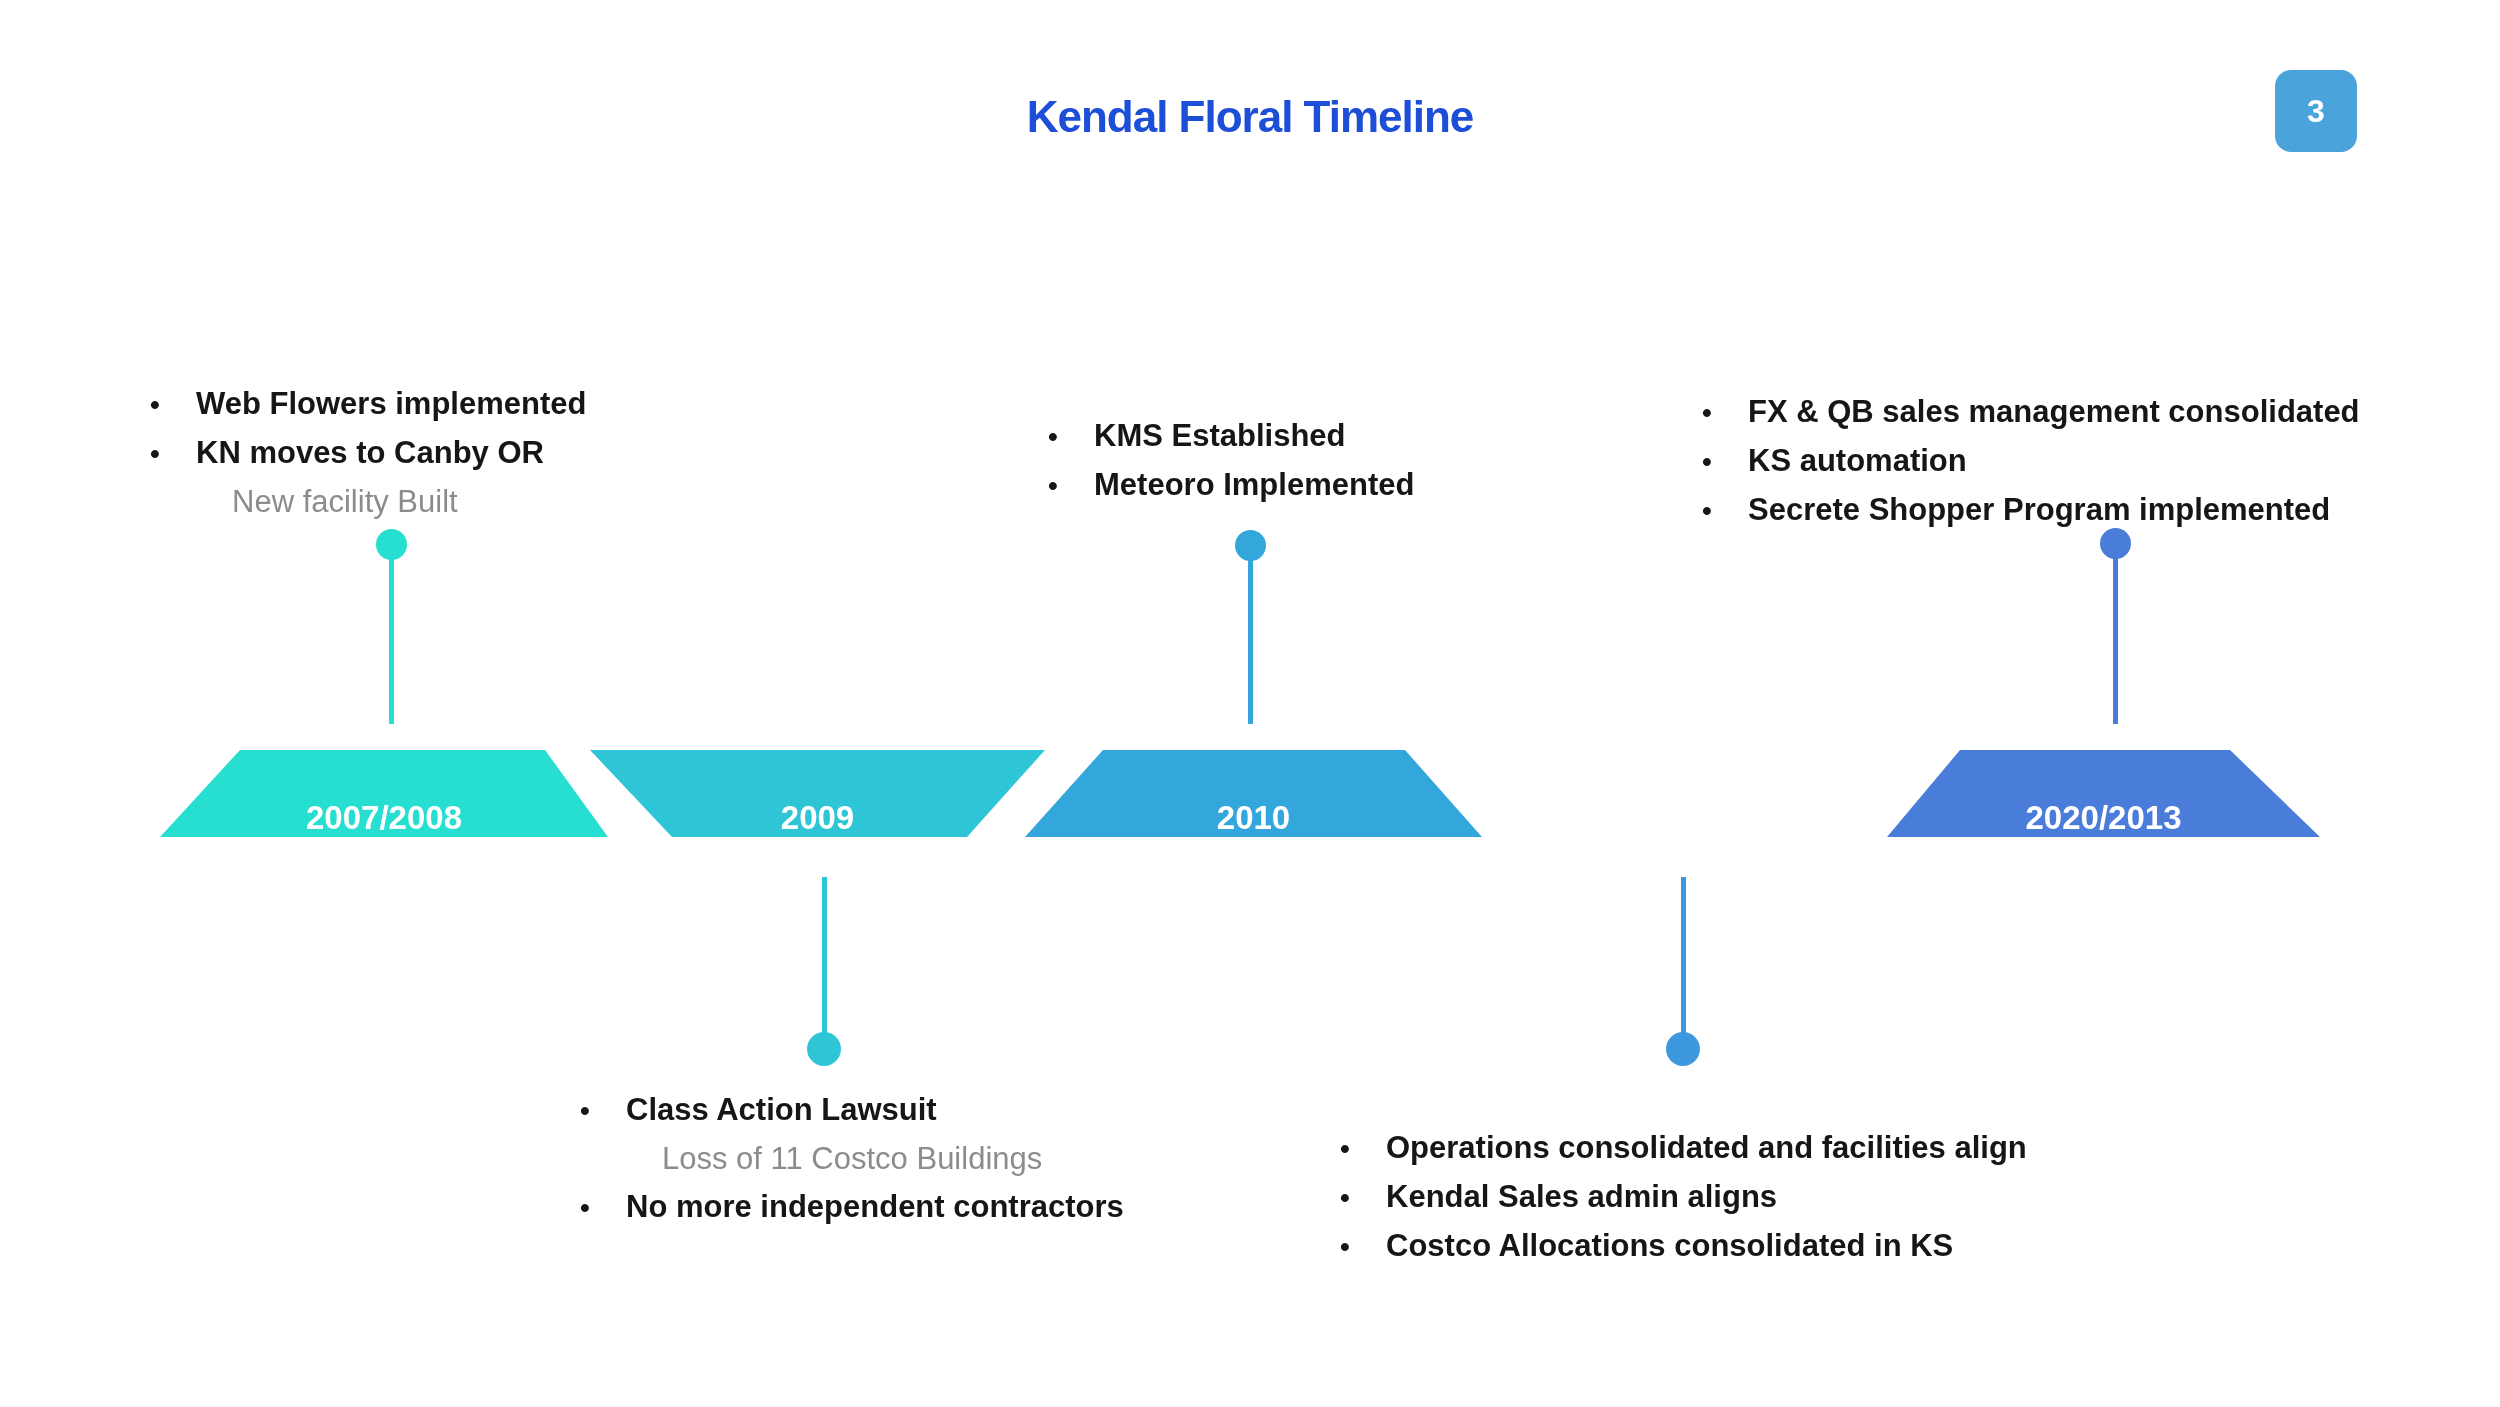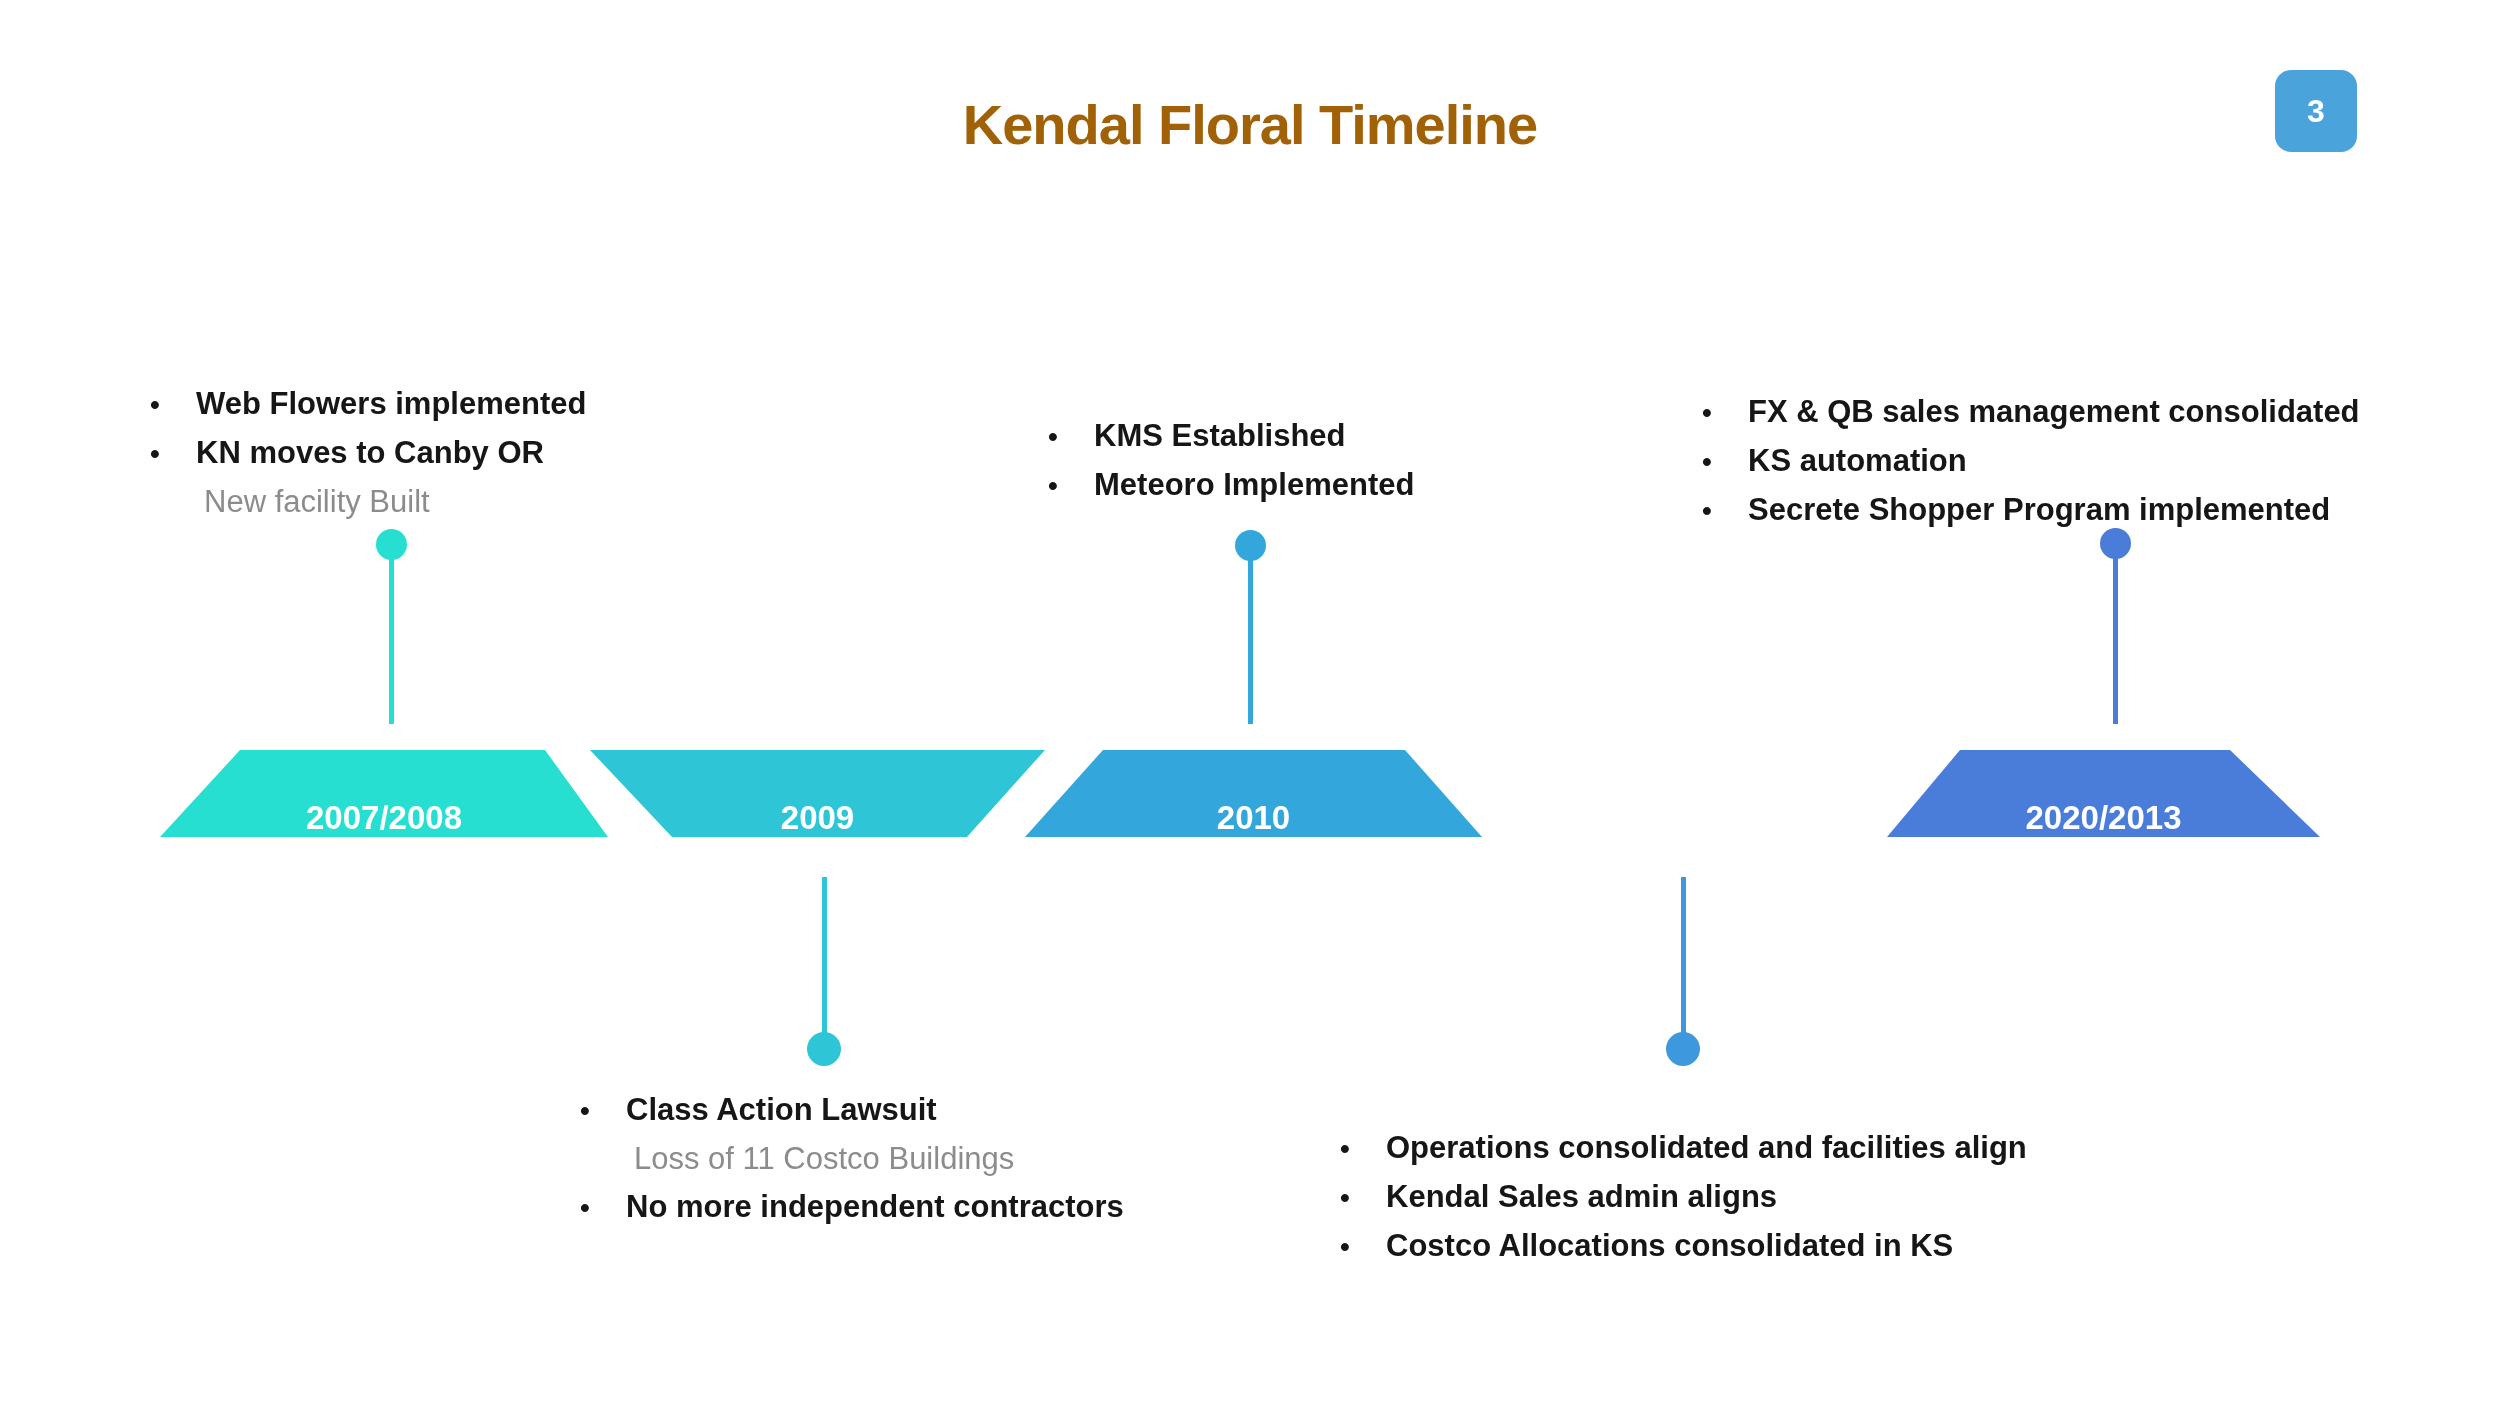--- a/index.html
+++ b/index.html
@@ -2,33 +2,33 @@
 <html><head>
 <meta charset="utf-8">
 <style>
   html,body{margin:0;padding:0;background:#ffffff;}
   .slide{
     position:relative;width:2500px;height:1407px;background:#ffffff;overflow:hidden;
     font-family:"Liberation Sans", sans-serif;color:#151515;
   }
   .title{
     position:absolute;left:0;top:92px;width:2500px;text-align:center;
-    font-size:56px;font-weight:700;color:#a16207;letter-spacing:-1px;
+    font-size:44px;font-weight:700;color:#1d4ed8;letter-spacing:-1px;
   }
   .page-badge{
     position:absolute;left:2275px;top:70px;width:82px;height:82px;border-radius:16px;
     display:flex;align-items:center;justify-content:center;
     color:#ffffff;font-size:32px;font-weight:700;
   }
   
   .group{position:absolute;}
   .row{display:flex;align-items:flex-start;line-height:48px;font-size:31px;font-weight:700;color:#161616;}
   .row .bullet{width:46px;flex:0 0 46px;font-weight:700;color:#161616;}
   .row .bullet::before{content:"\2022";font-size:28px;}
-  .row.sub{font-weight:400;color:#8c8c8c;margin-left:54px;}
+  .row.sub{font-weight:400;color:#8c8c8c;margin-left:82px;}
   
   .shape{position:absolute;top:750px;height:87px;display:flex;align-items:flex-end;justify-content:center;}
   .shape .lbl{color:#ffffff;font-size:33px;font-weight:700;}
   .s1{left:160px;width:448px;clip-path:polygon(80px 0px,385px 0px,448px 87px,0px 87px);}
   .s2{left:590px;width:455px;clip-path:polygon(0px 0px,455px 0px,377px 87px,82px 87px);}
   .s3{left:1025px;width:457px;clip-path:polygon(78px 0px,380px 0px,457px 87px,0px 87px);}
   .s4{left:1462px;width:433px;clip-path:polygon(0px 0px,433px 0px,355px 87px,75px 87px);}
   .s5{left:1887px;width:433px;clip-path:polygon(73px 0px,343px 0px,433px 87px,0px 87px);}
   
   .stem{position:absolute;width:5px;}

